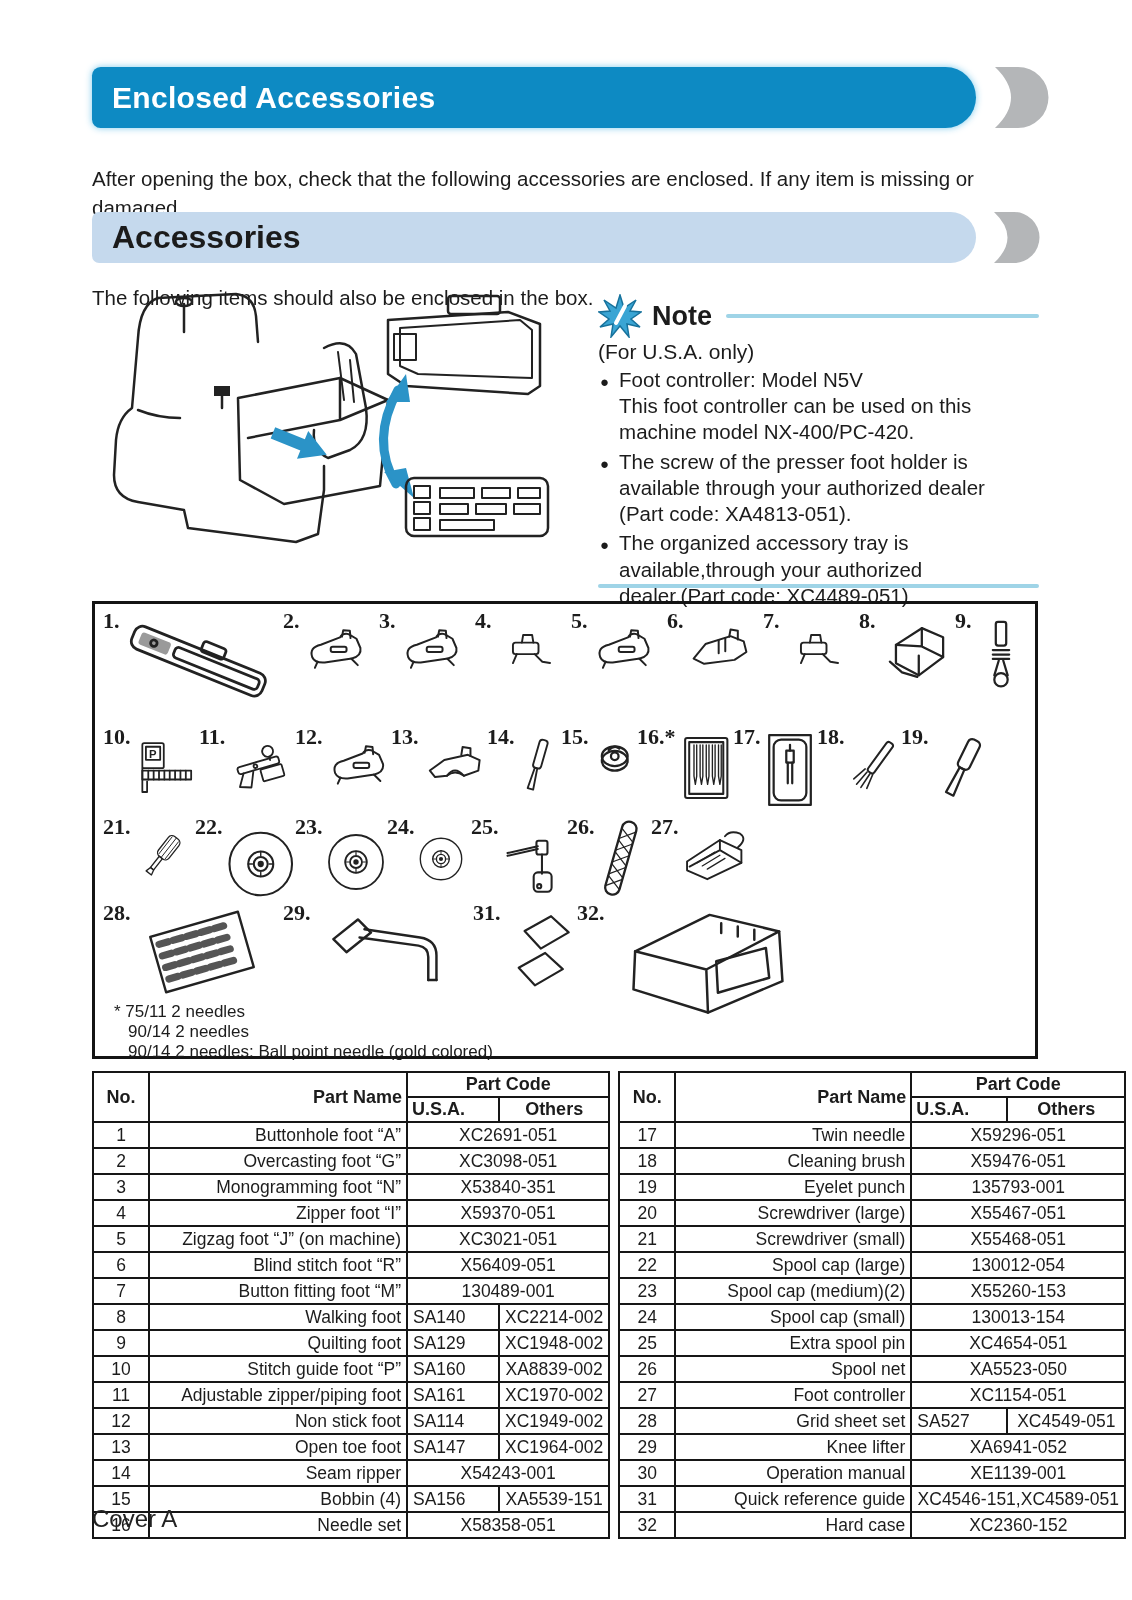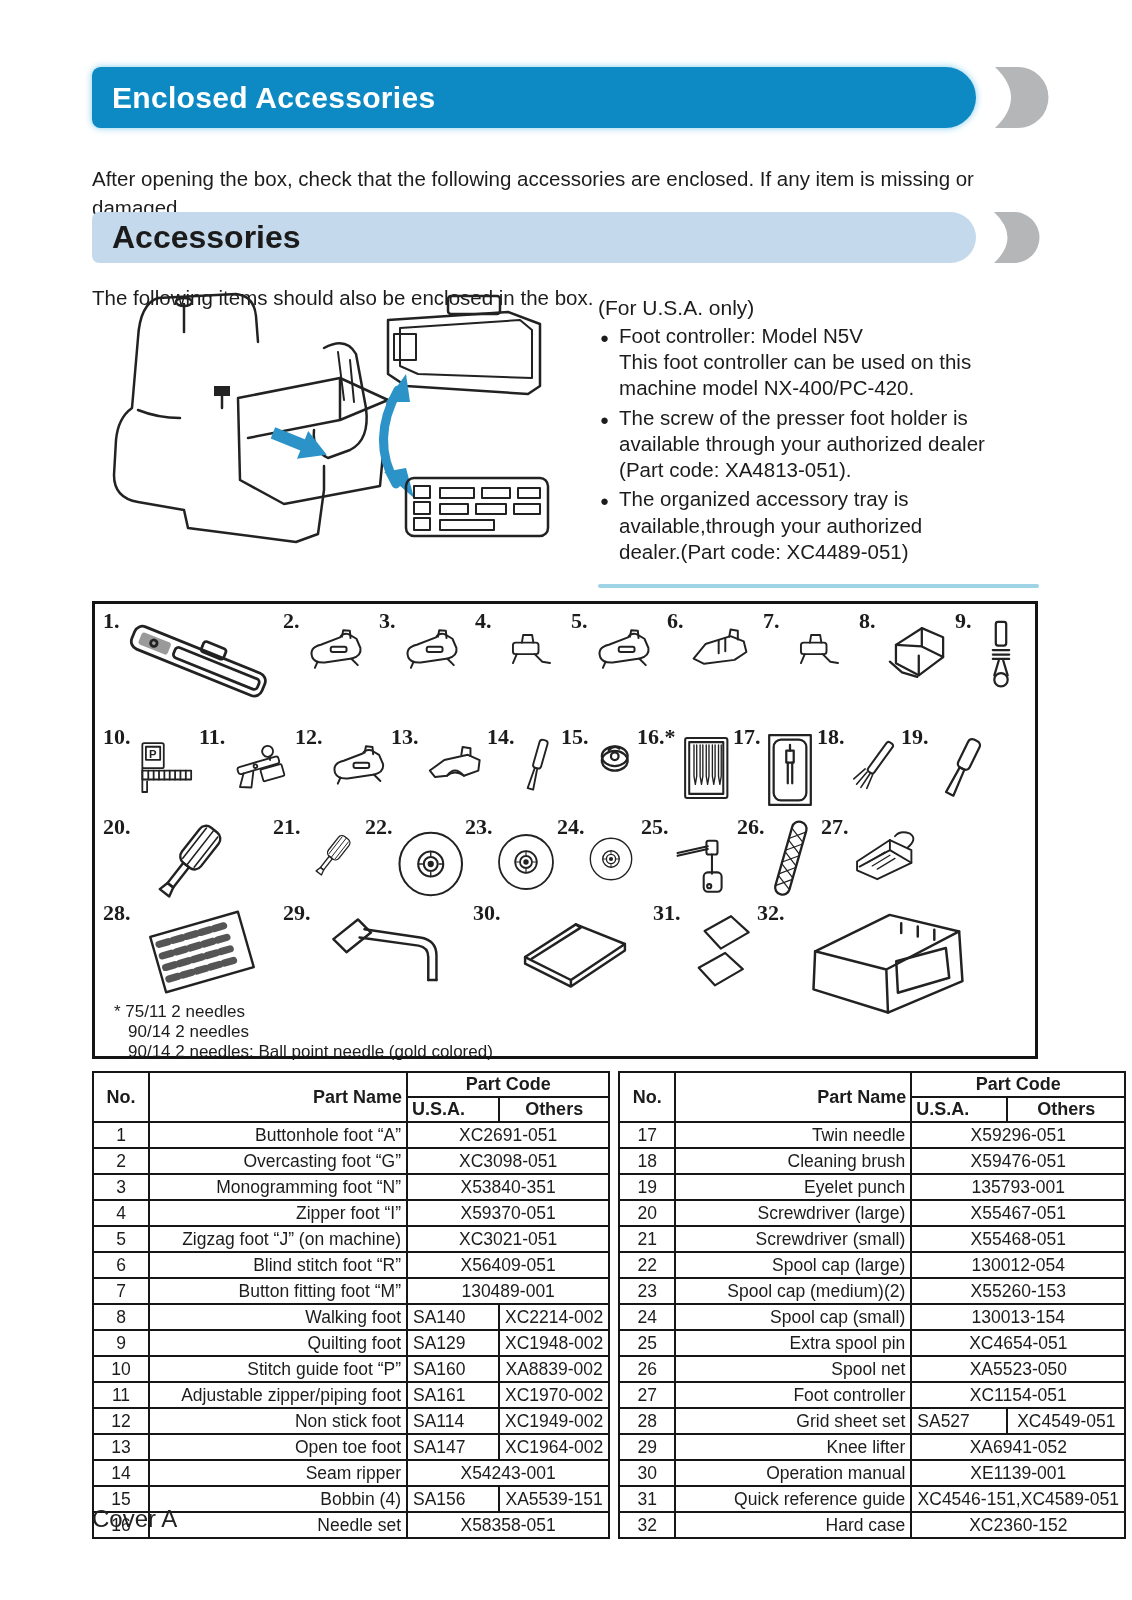--- a/index.html
+++ b/index.html
@@ -307,20 +307,28 @@
 
       <rect x="318" y="188" width="142" height="58" rx="8"></rect>
       <rect x="326" y="196" width="16" height="12" stroke-width="2"></rect>
         <rect x="326" y="212" width="16" height="12" stroke-width="2"></rect>
         <rect x="326" y="228" width="16" height="12" stroke-width="2"></rect>
       <path d="M352,198 h34 v10 h-34 z M394,198 h28 v10 h-28 z M430,198 h22 v10 h-22 z M352,214 h28 v10 h-28 z M388,214 h30 v10 h-30 z M426,214 h26 v10 h-26 z M352,230 h54 v10 h-54 z" stroke-width="2"></path>
     </g>
   </svg>
 
   <div class="note">
+    <div class="note-head">
+      <svg width="44" height="44" viewBox="0 0 44 44">
+        <path d="M22,1 L26,14 38,6 32,17 43,18 33,25 42,33 29,30 31,43 22,32 13,43 15,30 2,33 11,25 1,18 12,17 6,6 18,14 Z" fill="#3aa5d4" stroke="#17729c" stroke-width="1.5"></path>
+        <path d="M18,29 L27,12" stroke="#fff" stroke-width="4" stroke-linecap="round"></path>
+      </svg>
+      <p class="note-title">Note</p>
+      <div class="note-rule"></div>
+    </div>
     <div class="note-scope">(For U.S.A. only)</div>
     <div class="note-bullets">
       <div class="note-bullet">
           <span class="dot">●</span>
           <span class="txt">Foot controller: Model N5V
 This foot controller can be used on this
 machine model NX-400/PC-420.</span>
         </div>
       <div class="note-bullet">
           <span class="dot">●</span>
@@ -451,26 +459,20 @@
           </svg>
         </div>
         <div class="acc" data-icon="eyelet-punch">
           <span class="acc-num">19.</span>
           <svg>
             <use href="#sym-eyelet-punch"></use>
           </svg>
         </div>
       </div>
     <div class="acc-row acc-row3">
-        <div class="acc" data-icon="screwdriver-large">
-          <span class="acc-num">20.</span>
-          <svg>
-            <use href="#sym-screwdriver"></use>
-          </svg>
-        </div>
         <div class="acc" data-icon="screwdriver-small">
           <span class="acc-num">21.</span>
           <svg>
             <use href="#sym-screwdriver"></use>
           </svg>
         </div>
         <div class="acc" data-icon="spool-cap-large">
           <span class="acc-num">22.</span>
           <svg>
             <use href="#sym-spool-cap"></use>
@@ -511,26 +513,20 @@
         <div class="acc" data-icon="grid-sheet-set">
           <span class="acc-num">28.</span>
           <svg>
             <use href="#sym-grid-sheet-set"></use>
           </svg>
         </div>
         <div class="acc" data-icon="knee-lifter">
           <span class="acc-num">29.</span>
           <svg>
             <use href="#sym-knee-lifter"></use>
-          </svg>
-        </div>
-        <div class="acc" data-icon="operation-manual">
-          <span class="acc-num">30.</span>
-          <svg>
-            <use href="#sym-operation-manual"></use>
           </svg>
         </div>
         <div class="acc" data-icon="quick-reference-guide">
           <span class="acc-num">31.</span>
           <svg>
             <use href="#sym-quick-reference-guide"></use>
           </svg>
         </div>
         <div class="acc" data-icon="hard-case">
           <span class="acc-num">32.</span>

